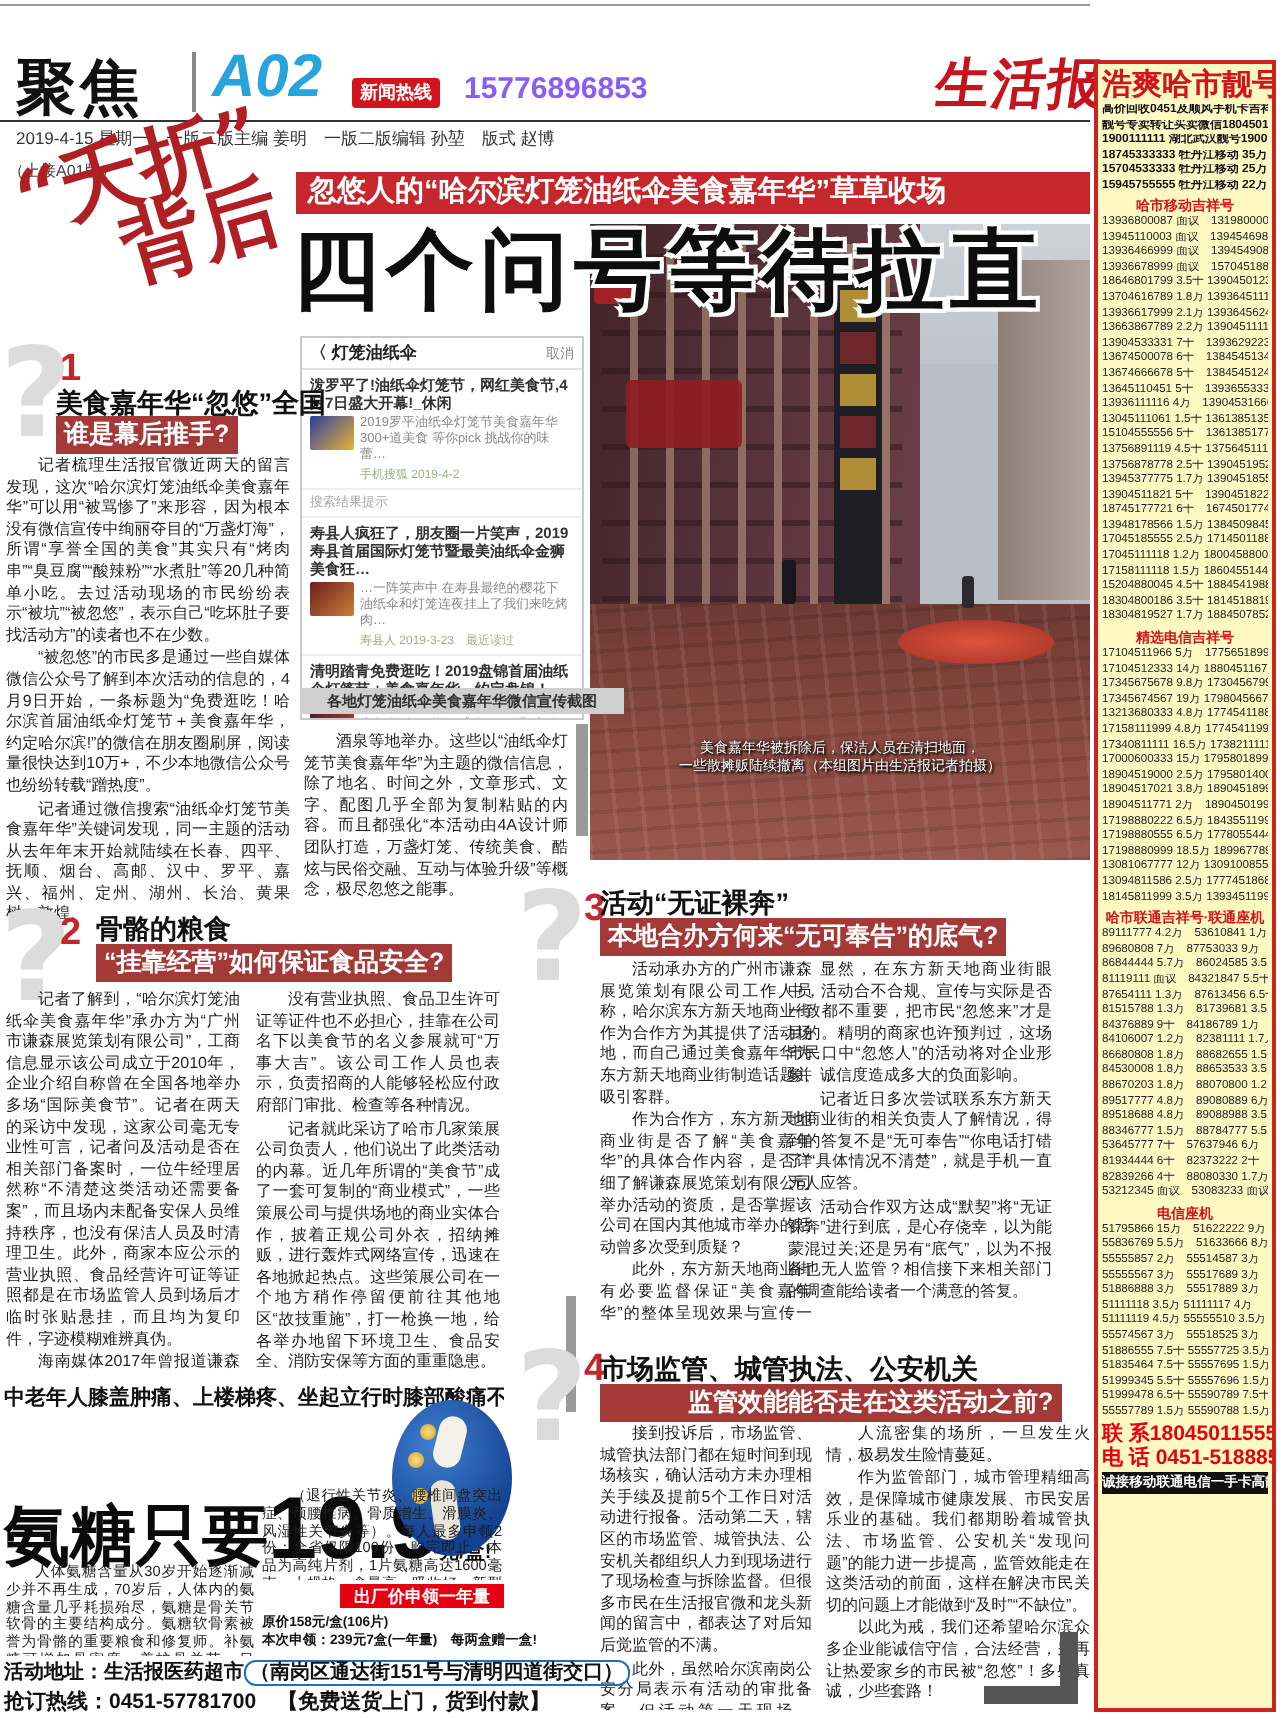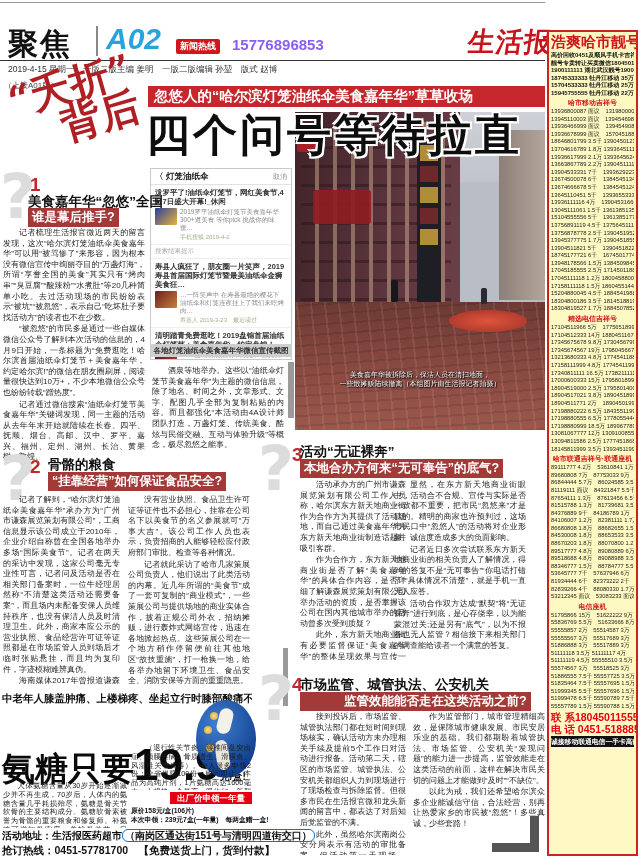--- a/index.html
+++ b/index.html
@@ -67,21 +67,21 @@
   .wx-item{padding:3px 4px 2px 4px;border-bottom:1px solid #efefef;}
   .wx-title{color:#333;font-size:7.5px;line-height:9px;font-weight:bold;}
   .wx-row{display:flex;margin-top:2px;}
   .wx-thumb{width:22px;height:17px;margin-right:3px;flex:none;border-radius:1px;}
   .t0{background:linear-gradient(135deg,#2a3f9e,#e8b33a);}
   .t1{background:linear-gradient(135deg,#6e1d1d,#c8803a);}
   .t2{background:linear-gradient(135deg,#3a1530,#c2452f);}
   .wx-sub{color:#8a8a8a;font-size:6.5px;line-height:8px;}
   .wx-meta{color:#9fb08a;font-size:6px;margin-top:1px;}
   .wx-note{color:#a8a8a8;font-size:6.5px;padding:2px 4px;border-bottom:1px solid #efefef;}
-  .shot-cap{left:150px;top:344px;width:142px;height:13px;background:#cfcfcf;color:#333;
+  .shot-cap{left:150px;top:344px;width:162px;height:13px;background:#cfcfcf;color:#333;
             font-size:7.5px;font-weight:bold;text-align:center;line-height:13px;overflow:hidden;}
   
   .qmark{font-size:62px;font-weight:900;color:#dcdcdc;font-family:"DejaVu Sans",sans-serif;line-height:1;}
   .qnum{font-size:19px;font-weight:900;color:#c1272d;}
   .qt1{font-size:13.5px;font-weight:900;color:#111;white-space:nowrap;}
   .qt2{display:inline-block;background:#a43a38;color:#fff;font-size:12.5px;font-weight:bold;
        padding:1px 4px;white-space:nowrap;}
   .body-col{font-size:8px;line-height:10.6px;overflow:hidden;color:#1f1f1f;}
   .graybar-v{background:#9a9a9a;}
   .grayL-v{left:530px;top:816px;width:9px;height:36px;background:#555;}
@@ -258,20 +258,21 @@
     <span class="qmark">?</span>
     <span class="qnum" style="position:absolute;left:34px;top:6px;">4</span>
   </div>
   <div class="abs qt1" style="left:300px;top:676px;">市场监管、城管执法、公安机关</div>
   <div class="abs qt2" style="left:300px;top:692px;padding-left:44px;">监管效能能否走在这类活动之前?</div>
   <div class="abs body-col jt" style="left:300px;top:712px;width:106px;height:143px;">
       <div class="para"><span>接到投诉后，市场监管、城管执法部门都在短时间到现场核实，确认活动方未办理相关手续及提前5个工作日对活动进行报备。活动第二天，辖区的市场监管、城管执法、公安机关都组织人力到现场进行了现场检查与拆除监督。但很多市民在生活报官微和龙头新闻的留言中，都表达了对后知后觉监管的不满。</span></div>
       <div class="para"><span>此外，虽然哈尔滨南岗公安分局表示有活动的审批备案，但活动第一天现场，有“锅包肉”商户一直使用煤气罐进行明火加工，在如此</span></div>
     </div>
   <div class="abs body-col jt" style="left:413px;top:712px;width:132px;height:143px;">
+      <div class="para"><span>人流密集的场所，一旦发生火情，极易发生险情蔓延。</span></div>
       <div class="para"><span>作为监管部门，城市管理精细高效，是保障城市健康发展、市民安居乐业的基础。我们都期盼着城管执法、市场监管、公安机关“发现问题”的能力进一步提高，监管效能走在这类活动的前面，这样在解决市民关切的问题上才能做到“及时”“不缺位”。</span></div>
       <div class="para"><span>以此为戒，我们还希望哈尔滨众多企业能诚信守信，合法经营，别再让热爱家乡的市民被“忽悠”！多些真诚，少些套路！</span></div>
     </div>
   <div class="abs grayL-v"></div>
   <div class="abs grayL-h"></div>
 
   <div class="abs ad-line1">中老年人膝盖肿痛、上楼梯疼、坐起立行时膝部酸痛不适……</div>
   <div class="abs ad-big2">
     <span>氨糖只要</span><span class="ad-199">19.9</span><span style="font-size:10px;">元/盒!</span>
   </div>

